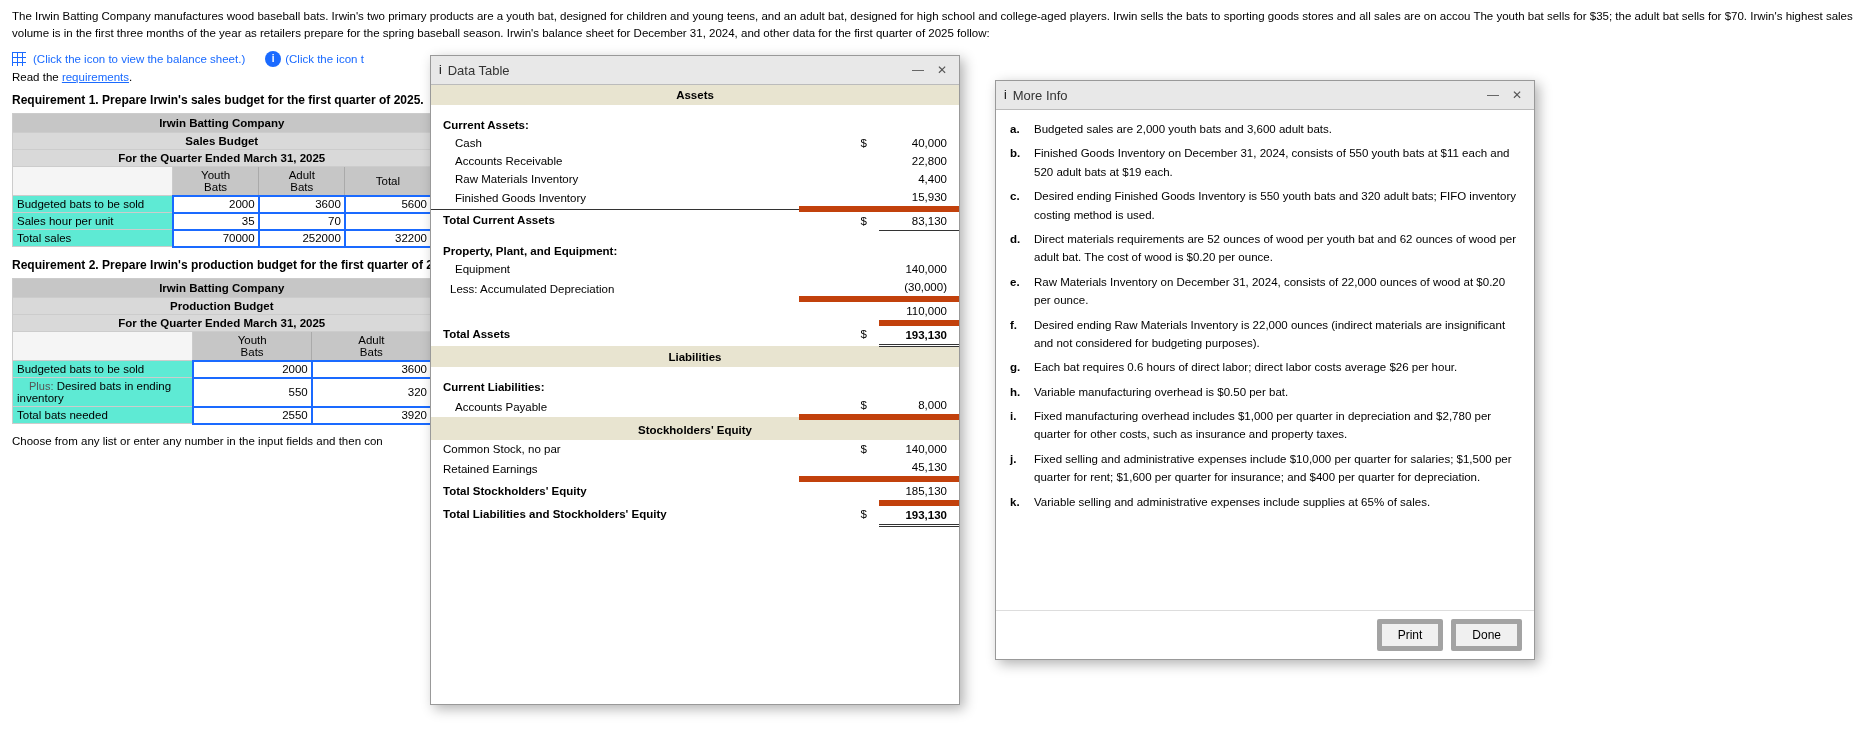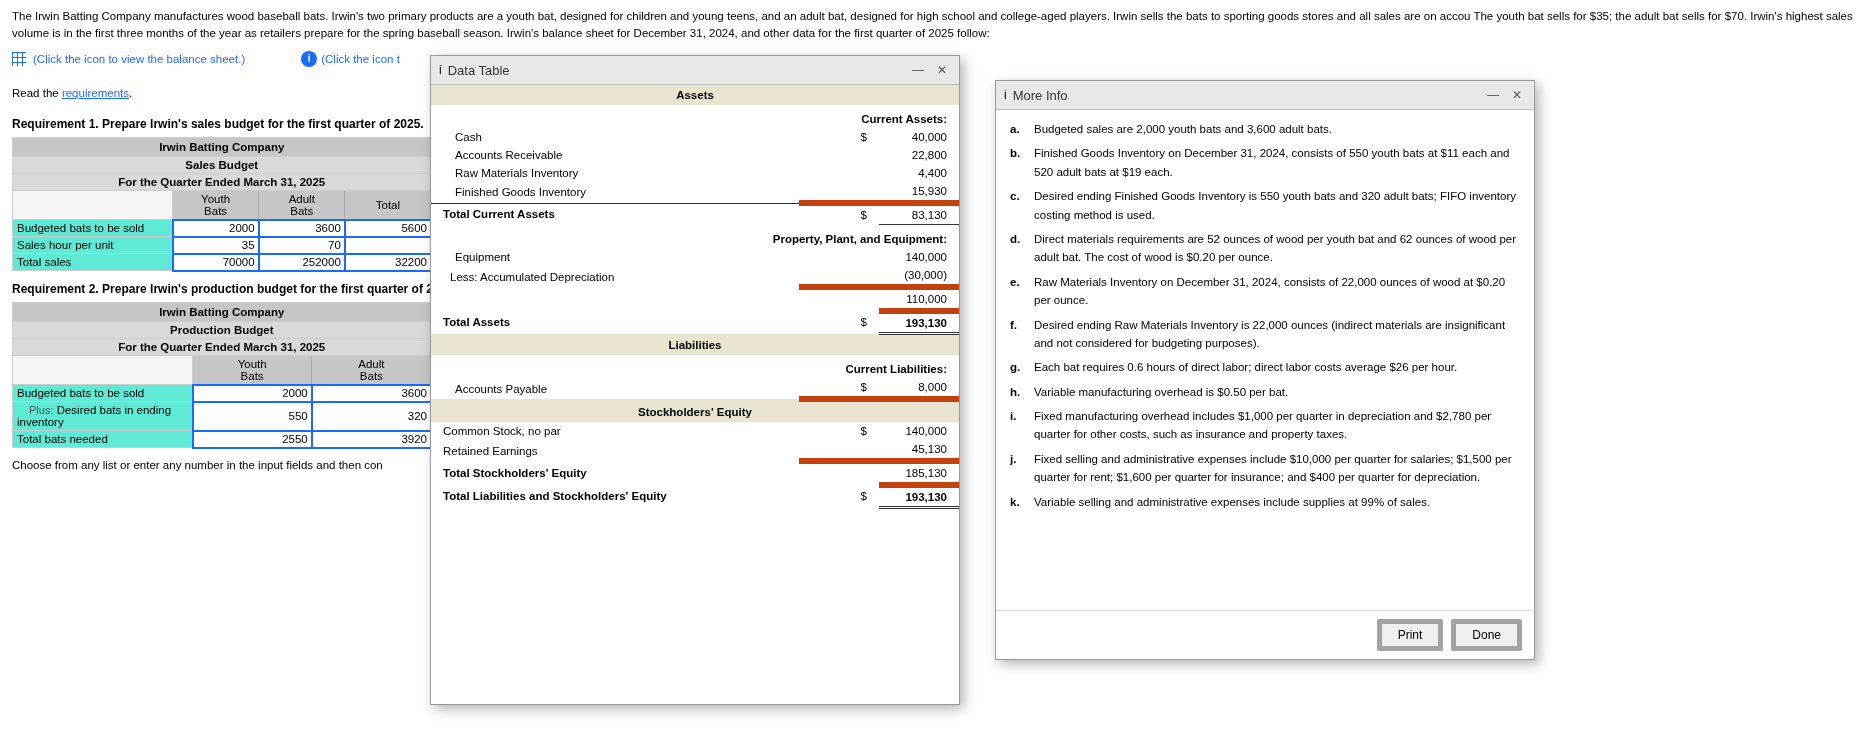--- a/index.html
+++ b/index.html
@@ -49,35 +49,35 @@
       width: 14px; height: 14px;
       background:
         linear-gradient(#1a6aff 1px, transparent 1px) 0 0 / 5px 5px,
         linear-gradient(90deg, #1a6aff 1px, transparent 1px) 0 0 / 5px 5px;
       vertical-align: middle;
       margin-right: 3px;
     }
 
     .links-row {
       display: flex;
-      gap: 56px;
-      margin-bottom: 20px;
+      gap: 20px;
+      margin-bottom: 4px;
       align-items: center;
     }
 
     .req-link {
       color: #1a6aff;
       text-decoration: underline;
       cursor: pointer;
       font-size: 11.5px;
     }
 
     .read-req {
       font-size: 11.5px;
-      margin-bottom: 18px;
+      margin-bottom: 10px;
     }
 
     .requirement-label {
       font-size: 12px;
       font-weight: bold;
       margin-bottom: 6px;
     }
 
     
     .budget-table-container {
@@ -213,22 +213,21 @@
 
     .assets-table .section-header {
       background: #e8e4d0;
       text-align: center;
       font-weight: bold;
       padding: 4px;
     }
 
     .assets-table .subsection {
       font-weight: bold;
-      padding-top: 8px;
-      text-align: right;
+      padding-top: 14px;
     }
 
     .assets-table .dollar-col {
       text-align: right;
       width: 80px;
     }
 
     .assets-table .amount-col {
       text-align: right;
       width: 80px;
@@ -596,21 +595,21 @@
       <li>
         <span class="letter">i.</span>
         <span>Fixed manufacturing overhead includes $1,000 per quarter in depreciation and $2,780 per quarter for other costs, such as insurance and property taxes.</span>
       </li>
       <li>
         <span class="letter">j.</span>
         <span>Fixed selling and administrative expenses include $10,000 per quarter for salaries; $1,500 per quarter for rent; $1,600 per quarter for insurance; and $400 per quarter for depreciation.</span>
       </li>
       <li>
         <span class="letter">k.</span>
-        <span>Variable selling and administrative expenses include supplies at 99% of sales.</span>
+        <span>Variable selling and administrative expenses include supplies at 65% of sales.</span>
       </li>
     </ol>
   </div>
   <div class="modal-footer">
     <button class="footer-btn">Print</button>
     <button class="footer-btn">Done</button>
   </div>
 </div>
 
 </body></html>

